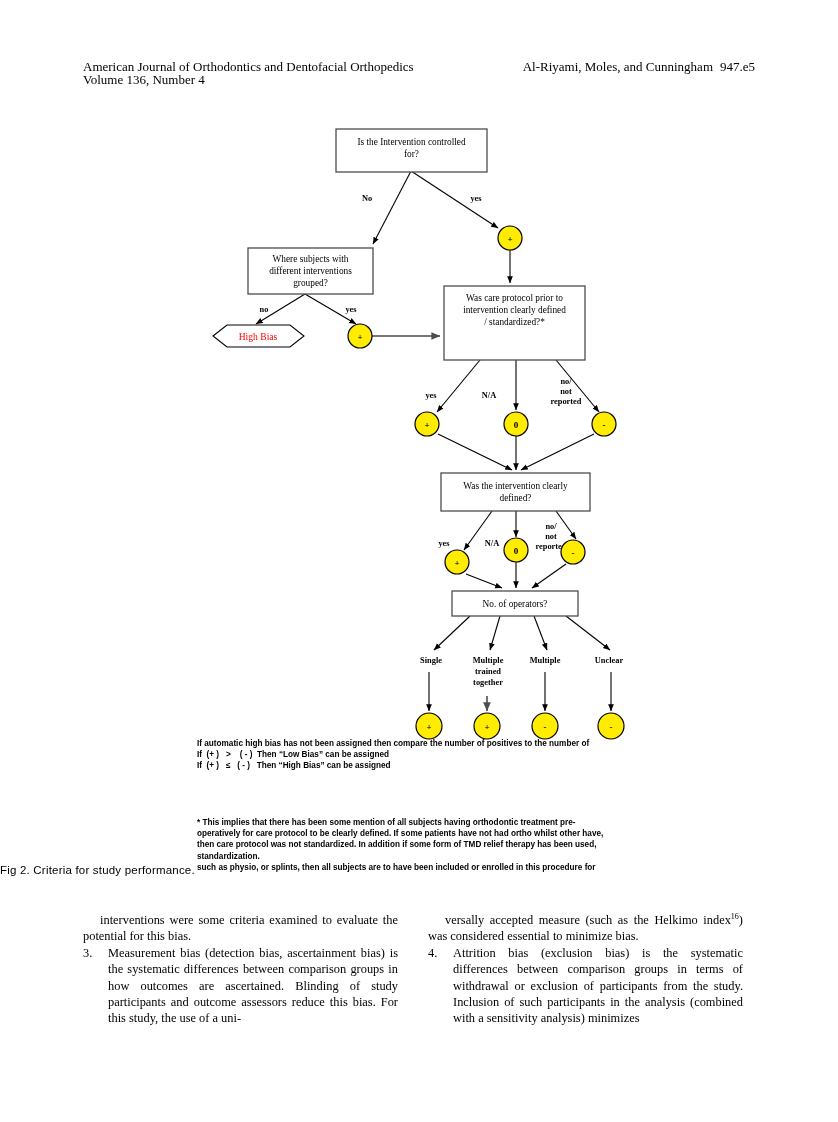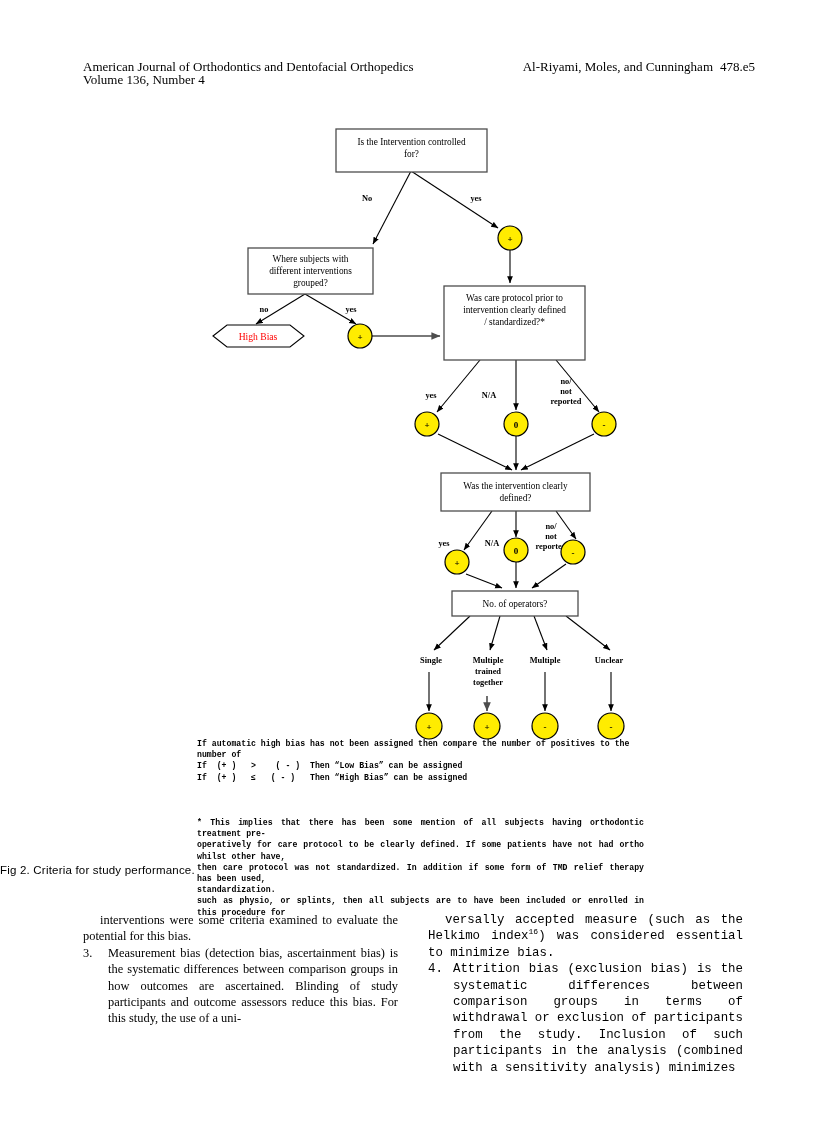--- a/index.html
+++ b/index.html
@@ -32,40 +32,40 @@
     position:absolute; left:0; top:864px; width:838px;
     text-align:left;
     font-family:"Liberation Sans", sans-serif;
     font-size:11.5px;
     letter-spacing:0.2px;
   }
 
   
   .fn-block {
     position:absolute;
-    font-family:Liberation Mono, monospace;
+    font-family:Liberation Sans, sans-serif;
     font-weight:bold;
     font-size:8.2px;
     line-height:11.2px;
     color:#000;
   }
   #fn-rules { left:197px; top:738px; width:447px; }
   #fn-star  { left:197px; top:817px; width:447px; text-align:justify; }
   .fn-line { white-space:pre-wrap; }
 
   
   .col {
     position:absolute;
     font-family:"Liberation Serif", serif;
     font-size:12.4px;
     line-height:16.4px;
     text-align:justify;
   }
   #col-left  { left:83px;  top:912px; width:315px; }
-  #col-right { left:428px; top:912px; width:315px;font-family:Liberation Mono, monospace; }
+  #col-right { left:428px; top:912px; width:315px; }
 
   .para { position:relative; }
   .para.cont { text-indent:17px; }
   .para.numbered { padding-left:25px; }
   .para.numbered .num {
     position:absolute; left:0; top:0; width:20px;
     text-align:left;
   }
   .sup { font-size:8px; vertical-align:super; line-height:0; }
 
@@ -83,21 +83,21 @@
 </style>
 </head>
 <body>
 
 <div class="page">
 
   <div class="runhead">
     <div class="rh-row">
       <span class="rh-left">American Journal of Orthodontics and Dentofacial Orthopedics</span>
       <span class="rh-authors">Al-Riyami, Moles, and Cunningham</span>
-      <span class="rh-right">478.e5</span>
+      <span class="rh-right">947.e5</span>
     </div>
     <div class="rh-row">
       <span class="rh-left">Volume 136, Number 4</span>
     </div>
   </div>
 
   <div class="figure">
 
     <svg class="fig-svg" width="838" height="760" viewBox="0 0 838 760">
 

